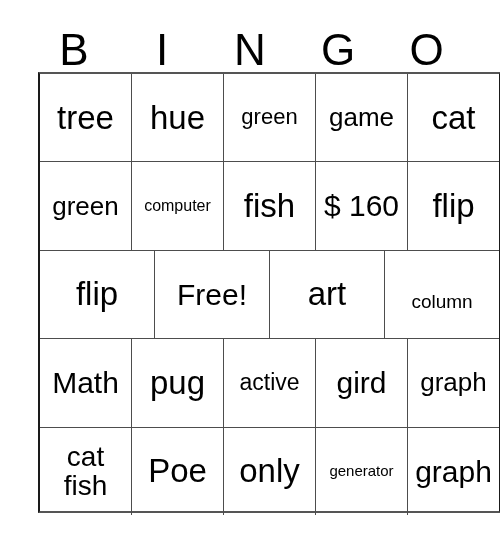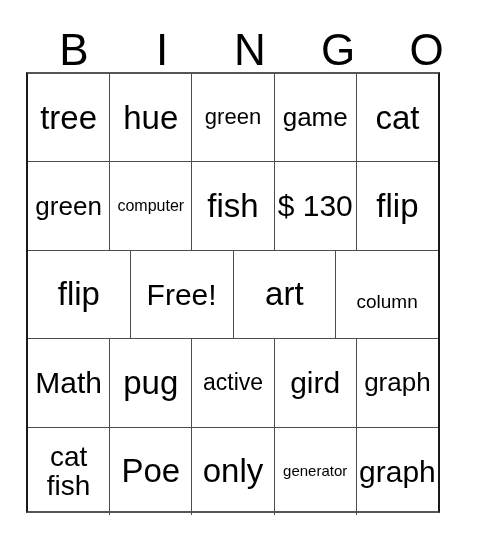--- a/index.html
+++ b/index.html
@@ -42,23 +42,23 @@
     font-weight: normal;
     letter-spacing: 0;
     color: #000000;
   }
   .header-cell.last {
     flex: 0 0 89px;
   }
   
   #grid {
     position: absolute;
-    left: 26px;
+    left: 38px;
     top: 72px;
-    width: 414px;
+    width: 463px;
     height: 441px;
     border-top: 2px solid #555555;
     border-left: 2px solid #1a1a1a;
     border-right: 2px solid #1a1a1a;
     border-bottom: 2px solid #555555;
     box-sizing: border-box;
     background: #ffffff;
   }
   .grid-row {
     display: flex;
@@ -136,21 +136,21 @@
       <div class="cell">
           <span class="cell-text fs-md">green</span>
         </div>
       <div class="cell">
           <span class="cell-text fs-xxs2">computer</span>
         </div>
       <div class="cell">
           <span class="cell-text fs-xl">fish</span>
         </div>
       <div class="cell">
-          <span class="cell-text fs-lg">$ 130</span>
+          <span class="cell-text fs-lg">$ 160</span>
         </div>
       <div class="cell">
           <span class="cell-text fs-xl">flip</span>
         </div>
     </div>
 
     <div class="grid-row">
       <div class="cell">
           <span class="cell-text fs-xl">flip</span>
         </div>

